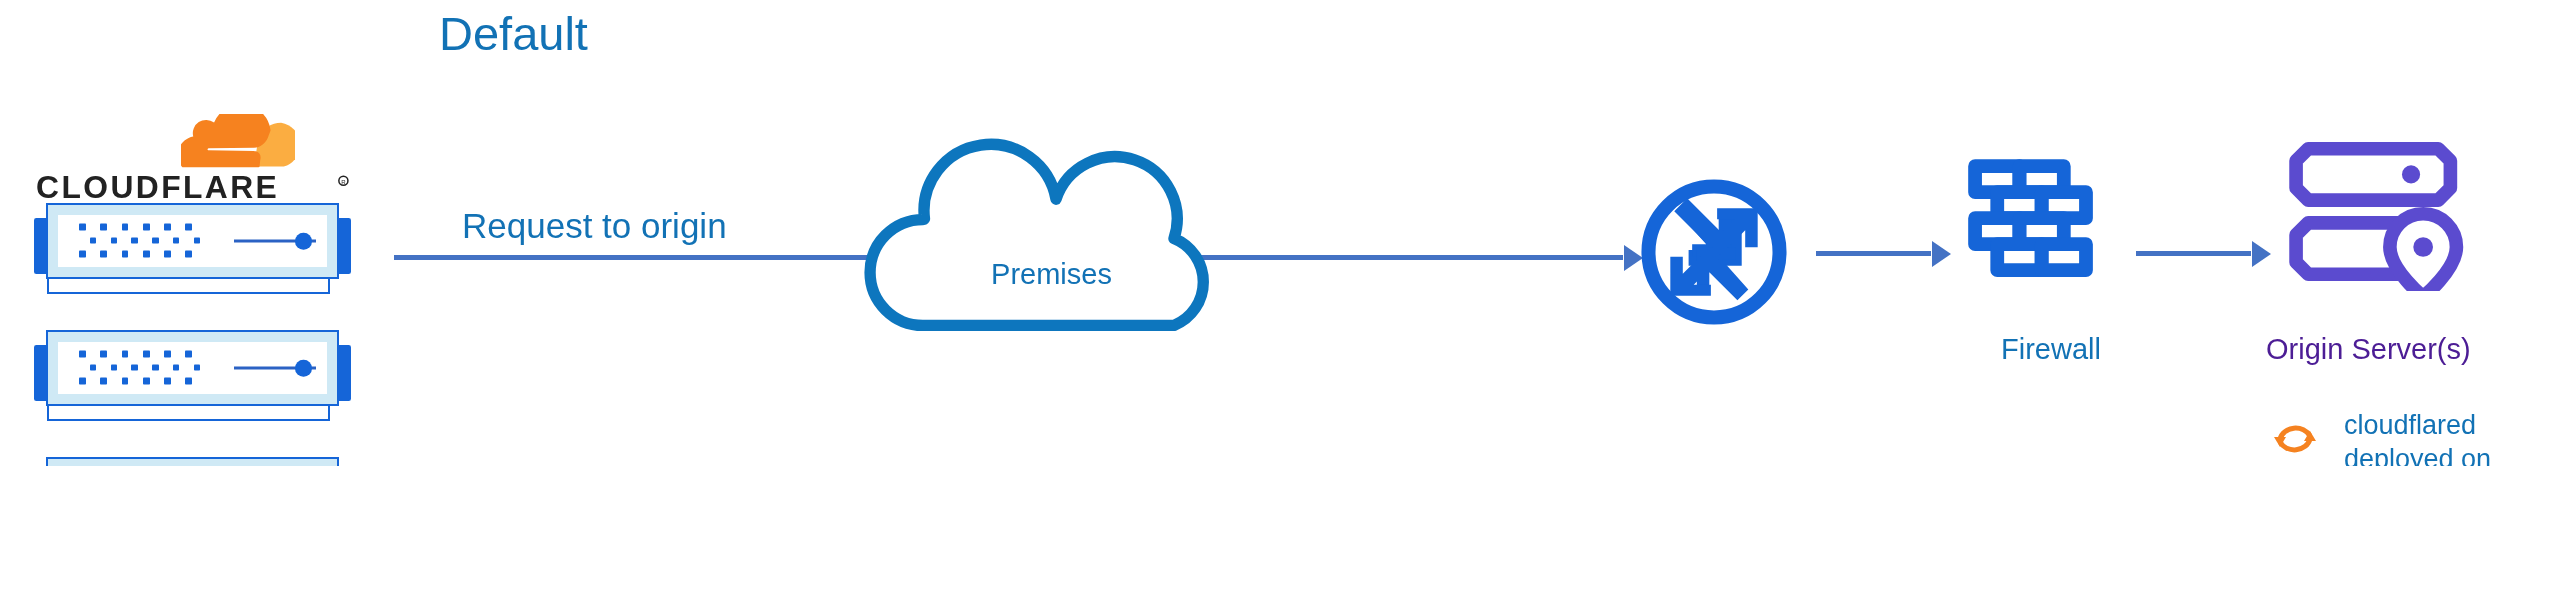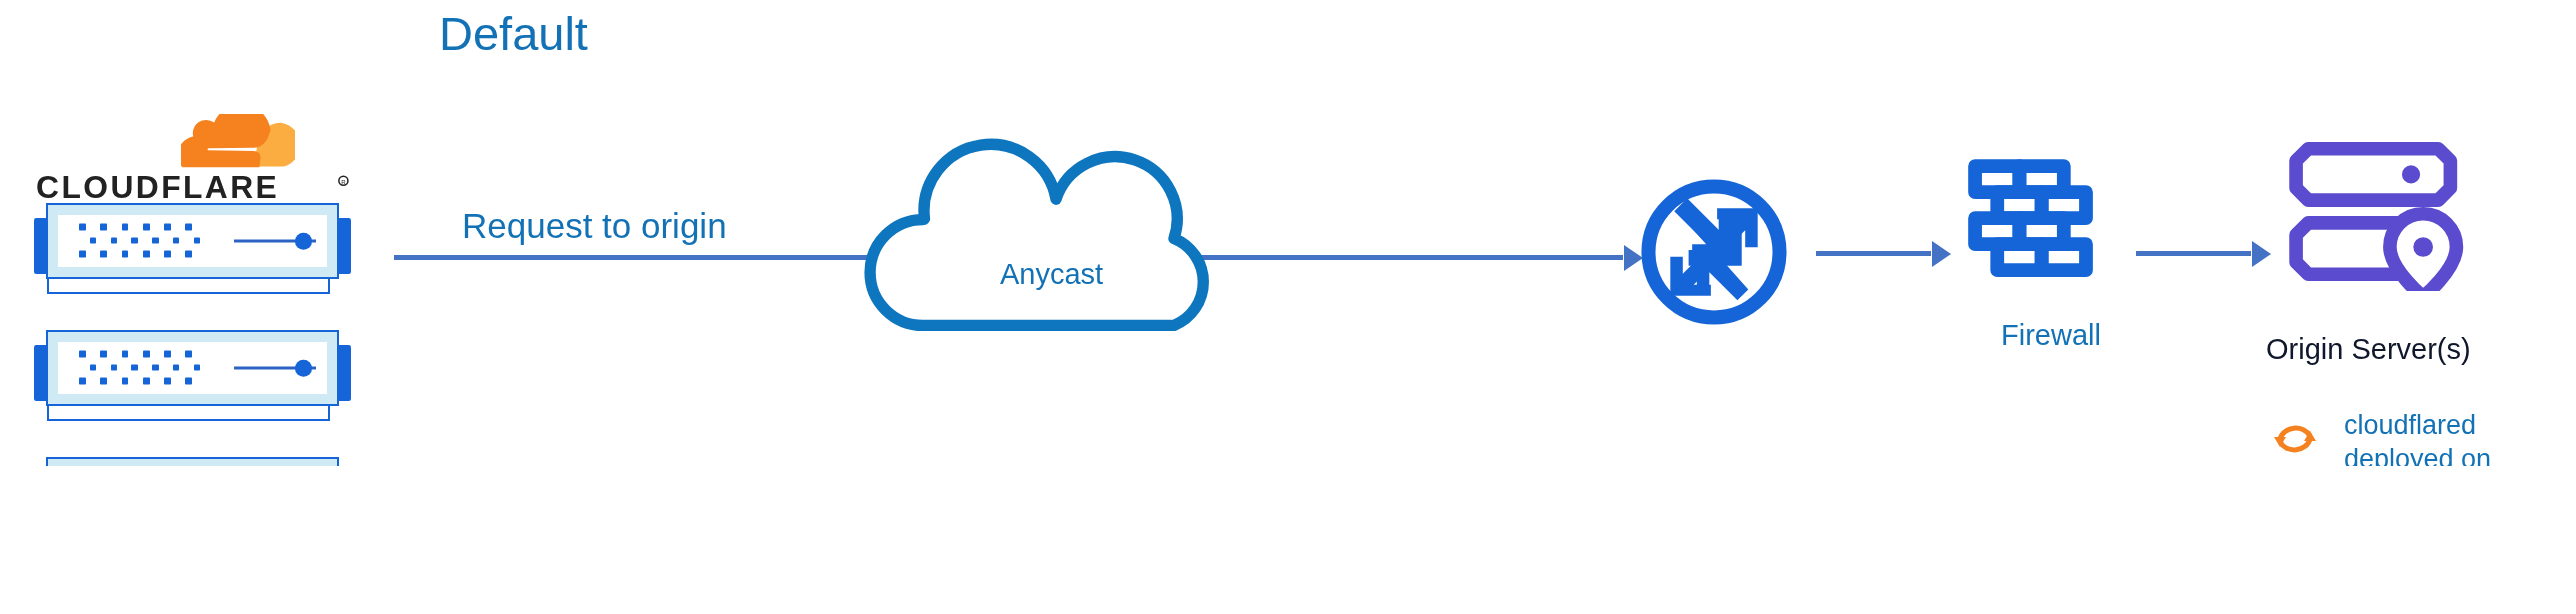--- a/index.html
+++ b/index.html
@@ -220,38 +220,38 @@
     font-size: 29px;
     color: #1272B5;
     line-height: 36px;
   }
 
   
   #firewall-node { left: 1956px; top: 144px; width: 159px; height: 163px; }
   #firewall-icon { width: 153px; height: 153px; display: block; margin: 0 auto; }
   #firewall-label {
     left: 1892px;
-    top: 317px;
+    top: 331px;
     width: 318px;
     text-align: center;
     font-size: 29px;
     color: #1272B5;
     line-height: 36px;
   }
 
   
   #origin-node { left: 2287px; top: 135px; width: 182px; height: 160px; }
   #origin-icon { width: 177px; height: 156px; display: block; }
   #origin-label {
     left: 2266px;
     top: 333px;
     width: 250px;
     text-align: left;
     font-size: 29px;
-    color: #0f172a;
+    color: #4c1d95;
     white-space: nowrap;
   }
 
   
   #cloudflared-note {
     left: 2270px;
     top: 372px;
     width: 303px;
     display: flex;
     align-items: flex-start;
@@ -415,21 +415,21 @@
   <div class="abs" id="internet-cloud">
     <svg width="439" height="223" viewBox="0 0 580 295">
       <path d="M120 285
                A70 70 0 0 1 120 145
                A5 5 0 0 0 122 144
                A88 88 0 0 1 296 118
                A62 62 0 0 1 452 170
                A62 62 0 0 1 452 285
                Z" fill="#ffffff" stroke="#0D76BE" stroke-width="15" stroke-linejoin="round" stroke-linecap="round"></path>
     </svg>
-    <div class="nosel" id="internet-label">Anycast</div>
+    <div class="nosel" id="internet-label">Premises</div>
   </div>
 
   <div class="abs" id="cpe-node">
     <svg id="cpe-icon" viewBox="0 0 100 100">
       <circle cx="50" cy="50" r="42" fill="none" stroke="#1565D8" stroke-width="9"></circle>
       <g fill="#1565D8">
 
         <path d="M27 24 L36 15 L63 42 L63 25 L74 25 L74 62 L37 62 L37 51 L54 51 Z" transform="translate(-4,-1) scale(0.92) translate(4,3)"></path>
       </g>
       <g fill="#1565D8">

